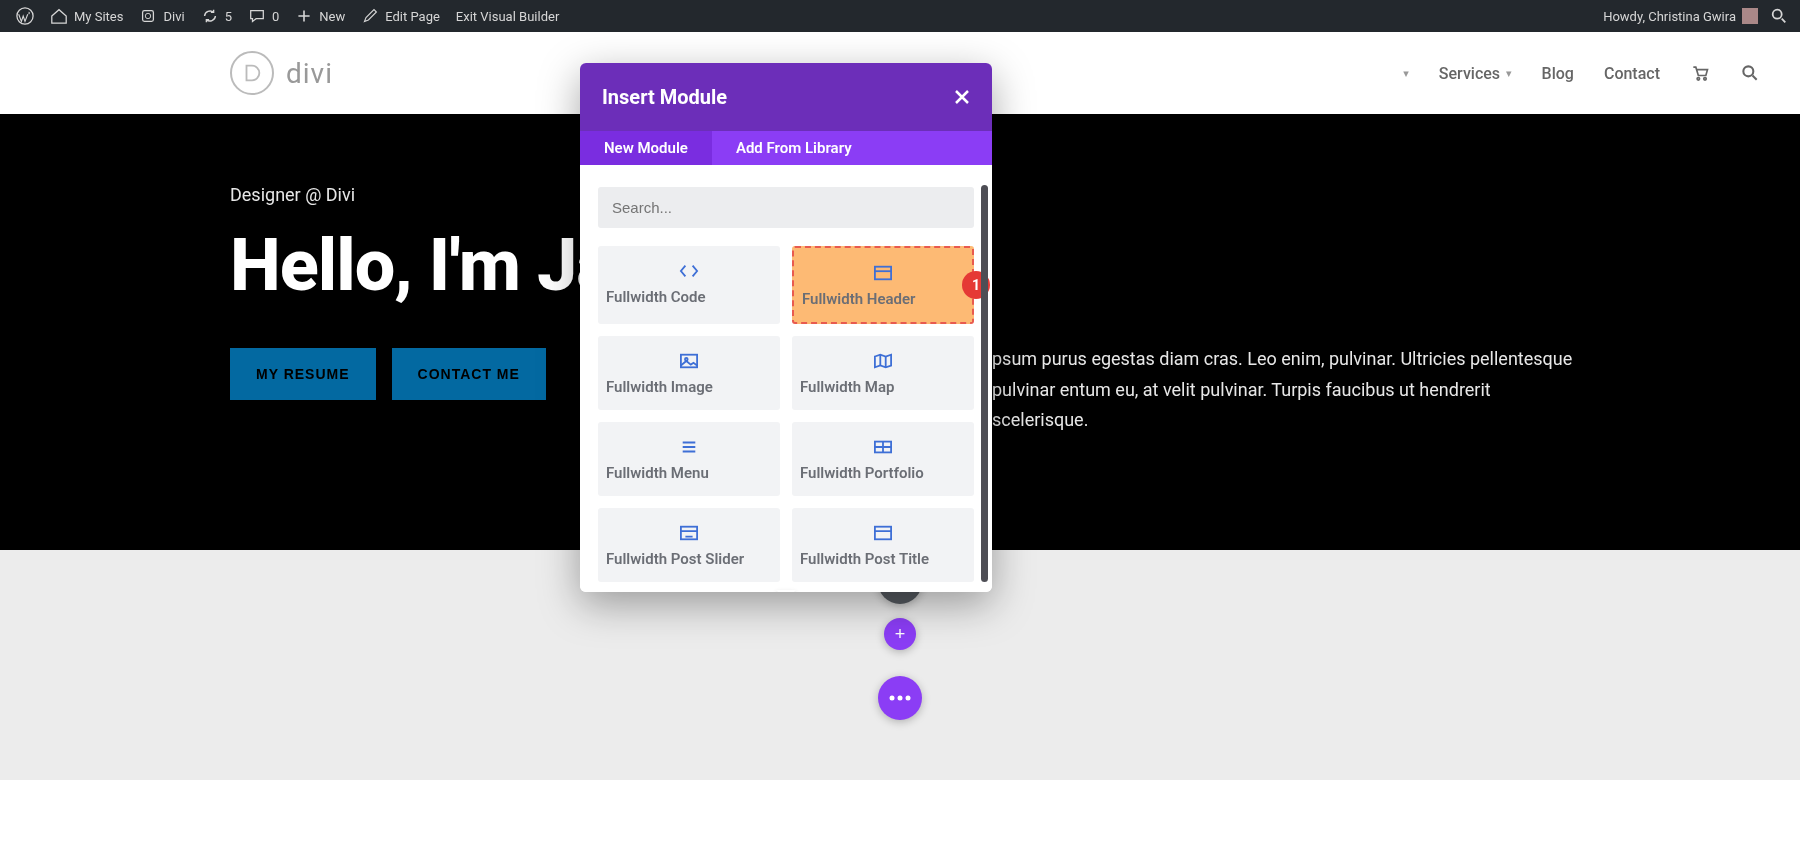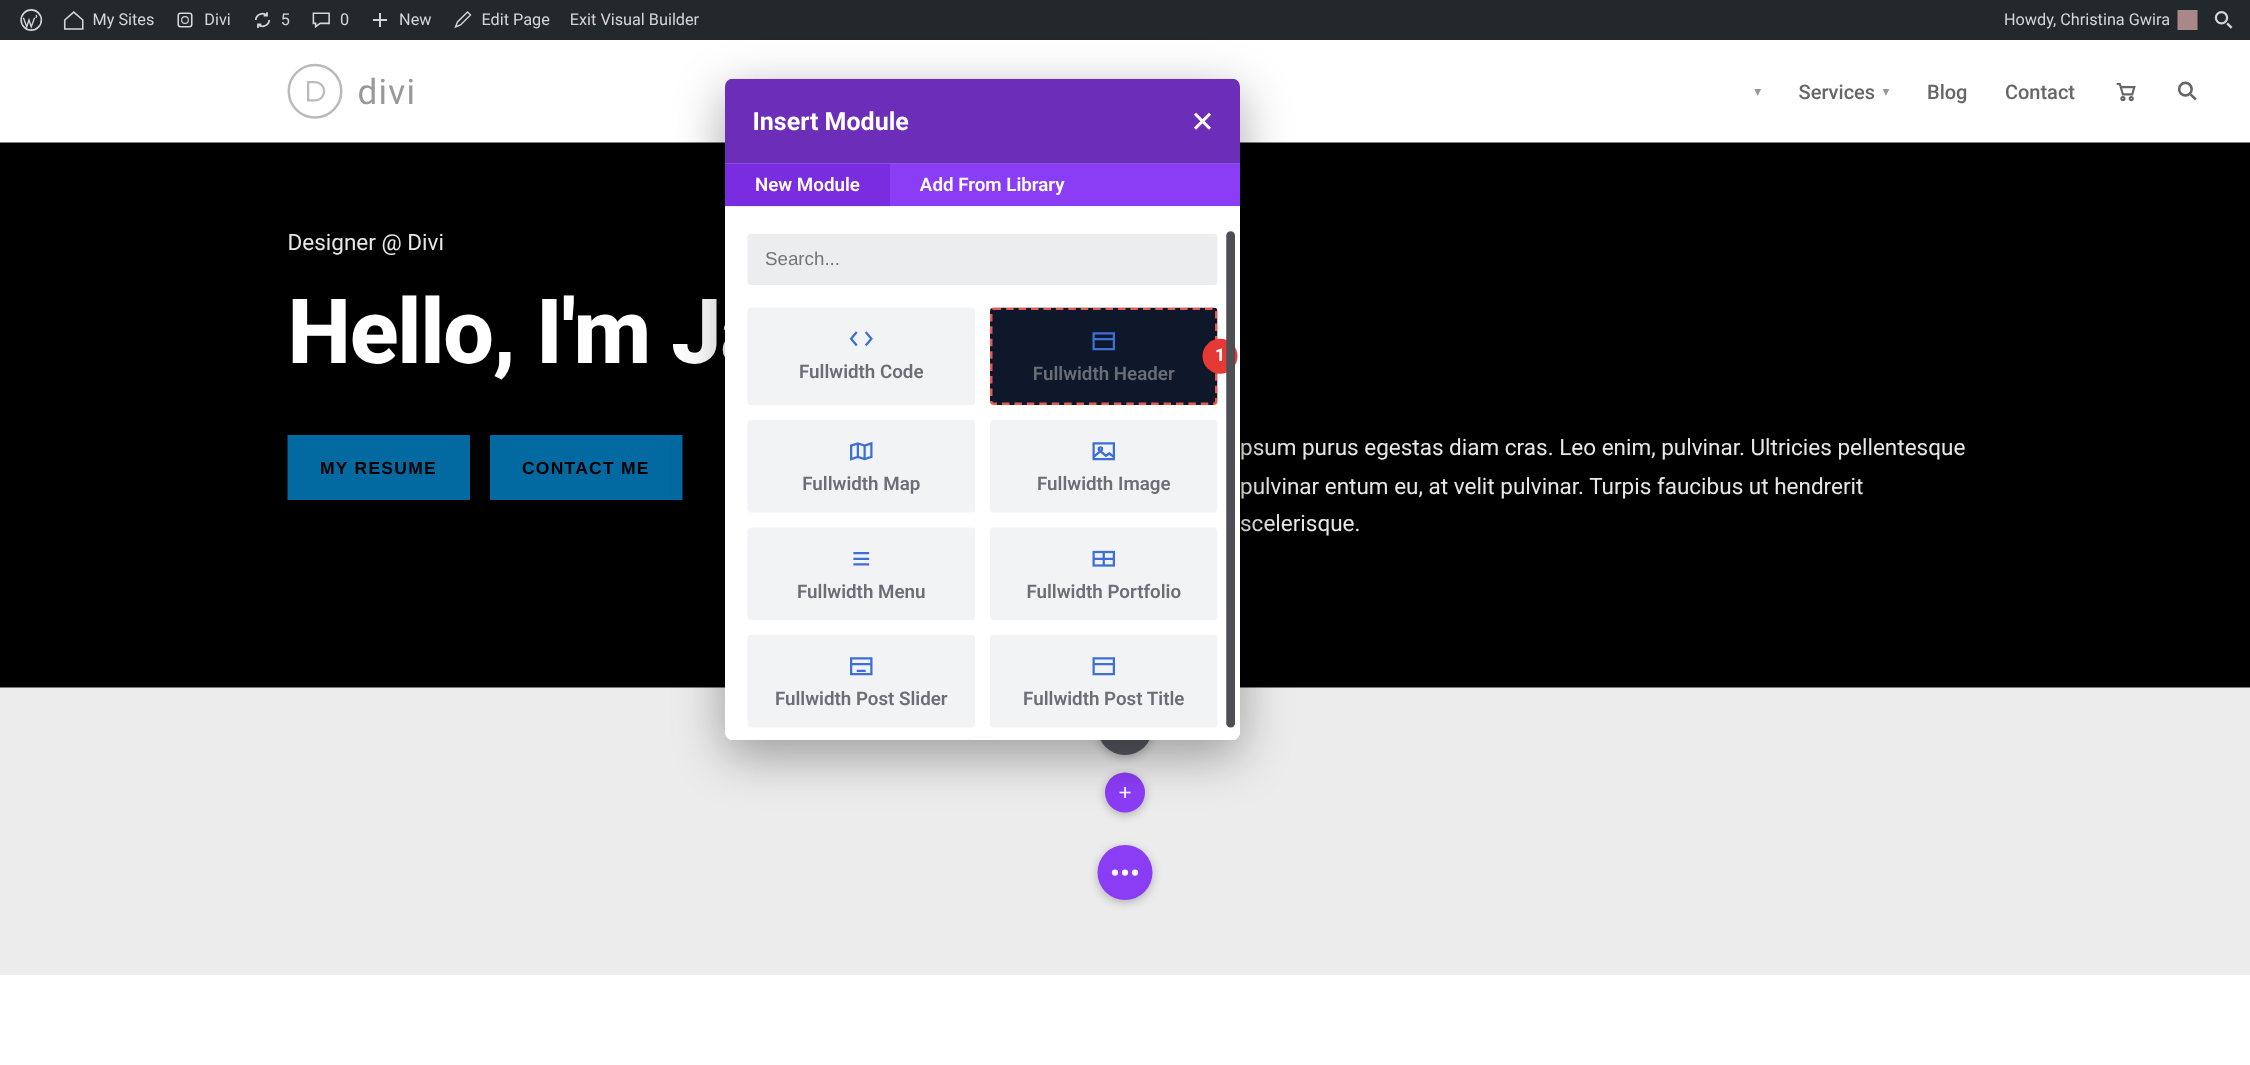--- a/index.html
+++ b/index.html
@@ -46,22 +46,22 @@
 .modal-header { background: #6c2eb9; color: #fff; height: 68px; display: flex; align-items: center; padding: 0 22px; }
 .modal-title { font-size: 20px; font-weight: 700; }
 .modal-close { margin-left: auto; font-size: 18px; cursor: pointer; color: #fff; }
 .modal-tabs { display: flex; background: #8b3df5; }
 .modal-tab { padding: 8px 24px; color: #fff; font-weight: 600; font-size: 15px; cursor: pointer; }
 .modal-tab.active { background: #7a2de0; }
 .modal-body { padding: 22px 18px 10px 18px; background: #fff; position: relative; }
 .modal-body::after { content:""; position:absolute; right:4px; top:20px; bottom:10px; width:7px; background:#4e4e55; border-radius:4px; }
 .modal-search { width: 100%; background: #ecedef; border: none; padding: 12px 14px; font-size: 15px; color: #4d7c0f; border-radius: 3px; margin-bottom: 18px; outline: none; }
 .module-grid { display: grid; grid-template-columns: 1fr 1fr; gap: 12px; }
-.module-item { background: #f2f3f5; border-radius: 3px; padding: 14px 8px; text-align: center; cursor: pointer; }
-.module-item.highlight { border: 2px dashed #e85a4f; background: #0f172a; position: relative; }
+.module-item { background: #f2f3f5; border-radius: 3px; padding: 14px 8px; cursor: pointer; }
+.module-item.highlight { border: 2px dashed #e85a4f; background: #fdba74; position: relative; }
 .module-badge { position: absolute; right: -18px; top: 50%; transform: translateY(-50%); width: 28px; height: 28px; border-radius: 50%; background: #e53935; color: #fff; font-weight: 700; font-size: 14px; display: flex; align-items: center; justify-content: center; }
 .module-icon { color: #3e6fd6; height: 22px; display: flex; align-items: center; justify-content: center; margin-bottom: 6px; }
 .module-label { color: #6b6e75; font-size: 15px; font-weight: 600; }
 .modal-pointer { position: absolute; left: 50%; bottom: -8px; transform: translateX(-50%); width: 0; height: 0; border-left: 10px solid transparent; border-right: 10px solid transparent; border-top: 10px solid #fff; filter: drop-shadow(0 2px 2px rgba(0,0,0,.2)); }
 
 svg { display: block; }
 </style>
 </head>
 <body>
 
@@ -238,39 +238,39 @@
               <rect x="3" y="3" width="18" height="14"></rect>
               <path d="M3 8h18"></path>
             </svg>
           </div>
           <div class="module-label">Fullwidth Header</div>
           <div class="module-badge">1</div>
         </div>
         <div class="module-item">
           <div class="module-icon">
             <svg width="22" height="18" viewBox="0 0 24 20" fill="none" stroke="#3e6fd6" stroke-width="2">
-              <path d="M3 5l6-2 6 2 6-2v12l-6 2-6-2-6 2z"></path>
-              <path d="M9 3v12M15 5v12"></path>
-            </svg>
-          </div>
-          <div class="module-label">Fullwidth Map</div>
-        </div>
-        <div class="module-item">
-          <div class="module-icon">
-            <svg width="22" height="18" viewBox="0 0 24 20" fill="none" stroke="#3e6fd6" stroke-width="2">
               <rect x="3" y="3" width="18" height="14"></rect>
               <circle cx="9" cy="8" r="1.5"></circle>
               <path d="M3 15l6-5 5 4 3-2 4 3"></path>
             </svg>
           </div>
           <div class="module-label">Fullwidth Image</div>
         </div>
         <div class="module-item">
           <div class="module-icon">
             <svg width="22" height="18" viewBox="0 0 24 20" fill="none" stroke="#3e6fd6" stroke-width="2">
+              <path d="M3 5l6-2 6 2 6-2v12l-6 2-6-2-6 2z"></path>
+              <path d="M9 3v12M15 5v12"></path>
+            </svg>
+          </div>
+          <div class="module-label">Fullwidth Map</div>
+        </div>
+        <div class="module-item">
+          <div class="module-icon">
+            <svg width="22" height="18" viewBox="0 0 24 20" fill="none" stroke="#3e6fd6" stroke-width="2">
               <path d="M5 5h14M5 10h14M5 15h14"></path>
             </svg>
           </div>
           <div class="module-label">Fullwidth Menu</div>
         </div>
         <div class="module-item">
           <div class="module-icon">
             <svg width="22" height="18" viewBox="0 0 24 20" fill="none" stroke="#3e6fd6" stroke-width="2">
               <rect x="3" y="4" width="18" height="12"></rect>
               <path d="M3 10h18M12 4v12"></path>

